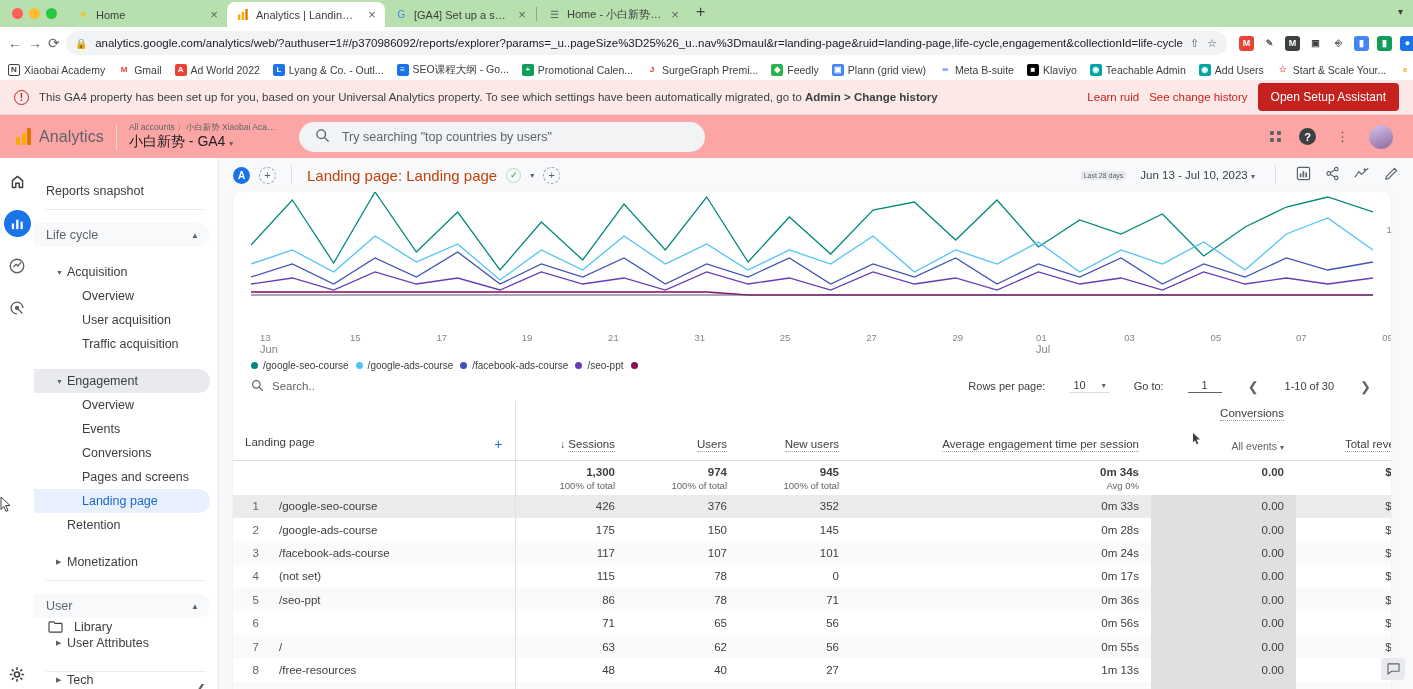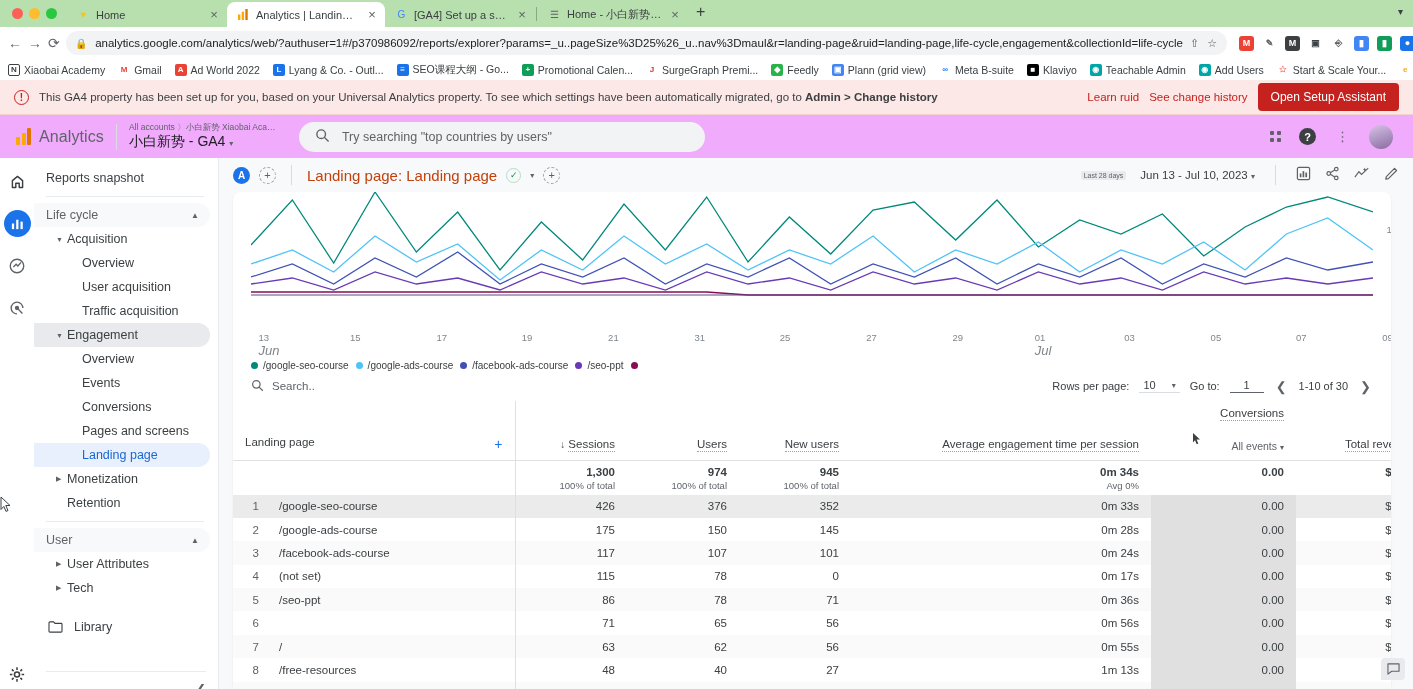--- a/index.html
+++ b/index.html
@@ -69,21 +69,21 @@
   .ban-ico { width: 15px; height: 15px; border-radius: 50%; border: 1.4px solid #c5221f;
              color: #c5221f; font-size: 10px; display: flex; align-items: center;
              justify-content: center; flex: 0 0 15px; font-weight: bold; }
   .ban-text { flex: 1; }
   .ban-text b { font-weight: bold; }
   .ban-link { color: #c5221f; font-size: 11.5px; white-space: nowrap; }
   .ban-btn { background: #c5221f; color: #fff; font-size: 12px; padding: 7px 13px;
              border-radius: 4px; white-space: nowrap; font-weight: 500; }
 
   
-  .ga-header { height: 43px; display: flex; align-items: center; padding: 0 10px; gap: 0; background: #f0abfc; }
+  .ga-header { height: 43px; display: flex; align-items: center; padding: 0 10px; gap: 0; background: #fca5a5; }
   .ga-logo { display: flex; align-items: center; gap: 8px; padding: 0 12px 0 6px; }
   .logo-bars { display: flex; align-items: flex-end; gap: 1.5px; height: 17px; }
   .logo-bars i { width: 4px; background: #f9ab00; border-radius: 1px; display: block; }
   .logo-bars i:nth-child(1) { height: 8px; } .logo-bars i:nth-child(2) { height: 12px; }
   .logo-bars i:nth-child(3) { height: 17px; background: #e37400; }
   .logo-word { font-size: 16px; color: #5f6368; letter-spacing: .1px; }
   .hdr-div { width: 1px; height: 26px; background: #dadce0; margin: 0 12px 0 0; }
   .acct { display: flex; flex-direction: column; justify-content: center; padding-right: 14px; }
   .acct-crumb { font-size: 8.5px; color: #5f6368; line-height: 11px; white-space: nowrap;
                 max-width: 150px; overflow: hidden; text-overflow: ellipsis; }
@@ -111,21 +111,21 @@
   .rail-ico.active { background: #1a73e8; color: #fff; }
   .rail-gear { position: absolute; bottom: 16px; left: 50%; transform: translateX(-50%); }
 
   .sidenav { width: 185px; background: #fff; border-right: 1px solid #e8eaed;
              padding-top: 8px; position: relative; font-size: 12.5px; }
   .nav-item { height: 24px; display: flex; align-items: center; color: #3c4043;
               padding-left: 14px; border-radius: 0 12px 12px 0; margin-right: 8px; }
   .nav-item.sec { color: #5f6368; justify-content: space-between; padding-right: 11px; background: #f8f9fa; }
   .nav-item.grp { background: #e8eaed; }
   .nav-item.sel { background: #e8f0fe; color: #1967d2; }
-  .nav-l1 { padding-left: 12px; }
+  .nav-l1 { padding-left: 12px; margin-top: 13px; }
   .nav-l2 { padding-left: 34px; }
   .nav-l3 { padding-left: 48px; }
   .nav-tri { width: 11px; display: inline-block; font-size: 7px; color: #5f6368; }
   .nav-div { height: 1px; background: #e8eaed; margin: 6px 14px 6px 12px; }
   .nav-chev { font-size: 8px; color: #5f6368; }
   .nav-lib { display: flex; align-items: flex-start; gap: 11px; padding-left: 14px; height: 26px; color: #3c4043; }
   .nav-collapse { position: absolute; bottom: 8px; right: 12px; color: #5f6368; font-size: 12px; }
   .nav-bottom-div { position: absolute; bottom: 32px; left: 12px; right: 12px; height: 1px; background: #e8eaed; }
 
   .content { flex: 1; background: #f8f9fa; position: relative; overflow: hidden; }
@@ -147,29 +147,29 @@
   .card { position: absolute; left: 14px; right: 22px; top: 34px; bottom: 0;
           background: #fff; border-radius: 8px 8px 0 0; box-shadow: 0 1px 2px rgba(60,64,67,.12);
           overflow: hidden; }
 
   
   .chart-wrap { position: relative; height: 140px; margin: 0 18px 0 18px; }
   .chart-svg { display: block; width: 100%; height: 110px; }
   .y-lab { position: absolute; right: -24px; font-size: 9.5px; color: #80868b; }
   .x-axis { position: relative; height: 26px; margin: 0 18px; }
   .x-tick { position: absolute; font-size: 9.5px; color: #80868b; transform: translateX(-50%); top: 0; }
-  .x-tick small { display: block; font-size: 13px; color: #80868b; font-style: italic; }
+  .x-tick small { display: block; font-size: 11px; color: #80868b; }
   .legend { display: flex; align-items: center; gap: 7px; padding: 2px 0 0 18px; font-size: 10px; color: #3c4043; }
   .lg { display: flex; align-items: center; gap: 5px; }
   .lg i { width: 7px; height: 7px; border-radius: 50%; display: inline-block; }
 
   
   .tbl-ctl { display: flex; align-items: center; height: 30px; padding: 0 18px; font-size: 11.5px; color: #5f6368; }
   .tbl-search { display: flex; align-items: center; gap: 8px; color: #5f6368; }
-  .pager { margin-left: auto; display: flex; align-items: center; gap: 10px; color: #3c4043; font-size: 11px; justify-content: center; }
+  .pager { margin-left: auto; display: flex; align-items: center; gap: 24px; color: #3c4043; font-size: 11px; justify-content: center; }
   .u-sel { border-bottom: 1px solid #dadce0; padding: 0 4px 1px; display: inline-flex; gap: 16px; align-items: center; }
   .goto-in { border-bottom: 1px solid #5f6368; width: 34px; text-align: center; padding-bottom: 1px; }
   .arrowbtn { font-size: 13px; color: #5f6368; padding: 0 2px; }
 
   
   table { width: 100%; border-collapse: collapse; table-layout: fixed; }
   thead th {
     font-weight: normal; font-size: 11.5px; color: #3c4043;
     vertical-align: bottom; padding: 6px 12px 8px; height: 40px;
     border-bottom: 1px solid #e0e0e0;
@@ -444,26 +444,26 @@
         </div>
       <div class="nav-item nav-l3">
           <span>Conversions</span>
         </div>
       <div class="nav-item nav-l3">
           <span>Pages and screens</span>
         </div>
       <div class="nav-item sel nav-l3">
           <span>Landing page</span>
         </div>
+      <div class="nav-item nav-l2" style="padding-left:33px">
+          <span>Retention</span>
+        </div>
       <div class="nav-item nav-l1" style="padding-left:22px">
           <span class="nav-tri">▶</span>
           <span>Monetization</span>
-        </div>
-      <div class="nav-item nav-l2" style="padding-left:33px">
-          <span>Retention</span>
         </div>
       <div class="nav-div"></div>
       <div class="nav-item sec nav-l1">
           <span>User</span>
           <span class="nav-chev">▲</span>
         </div>
       <div class="nav-item nav-l1" style="padding-left:22px">
           <span class="nav-tri">▶</span>
           <span>User Attributes</span>
         </div>

